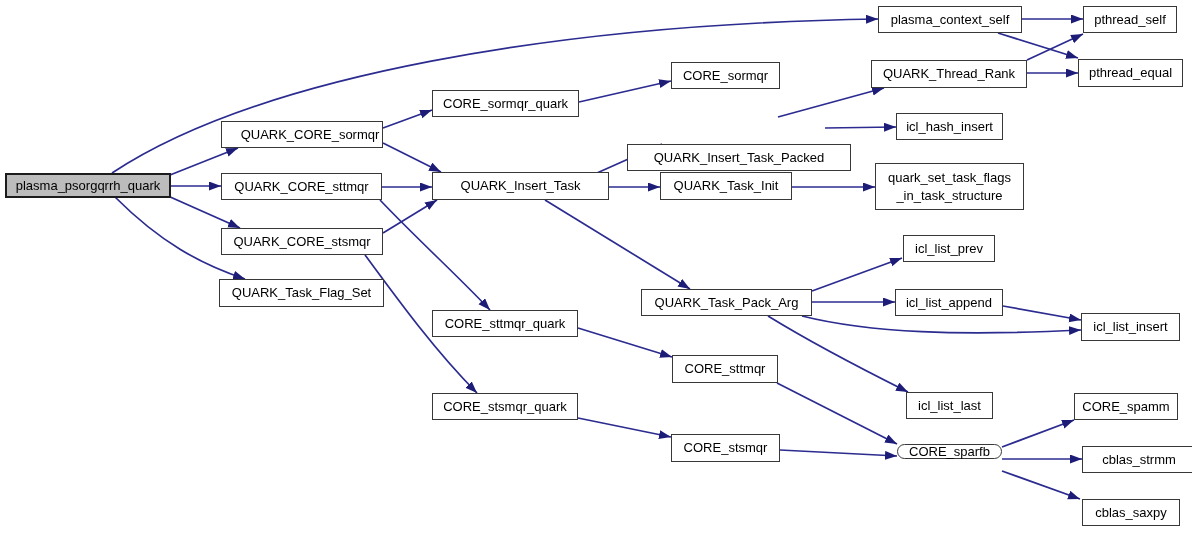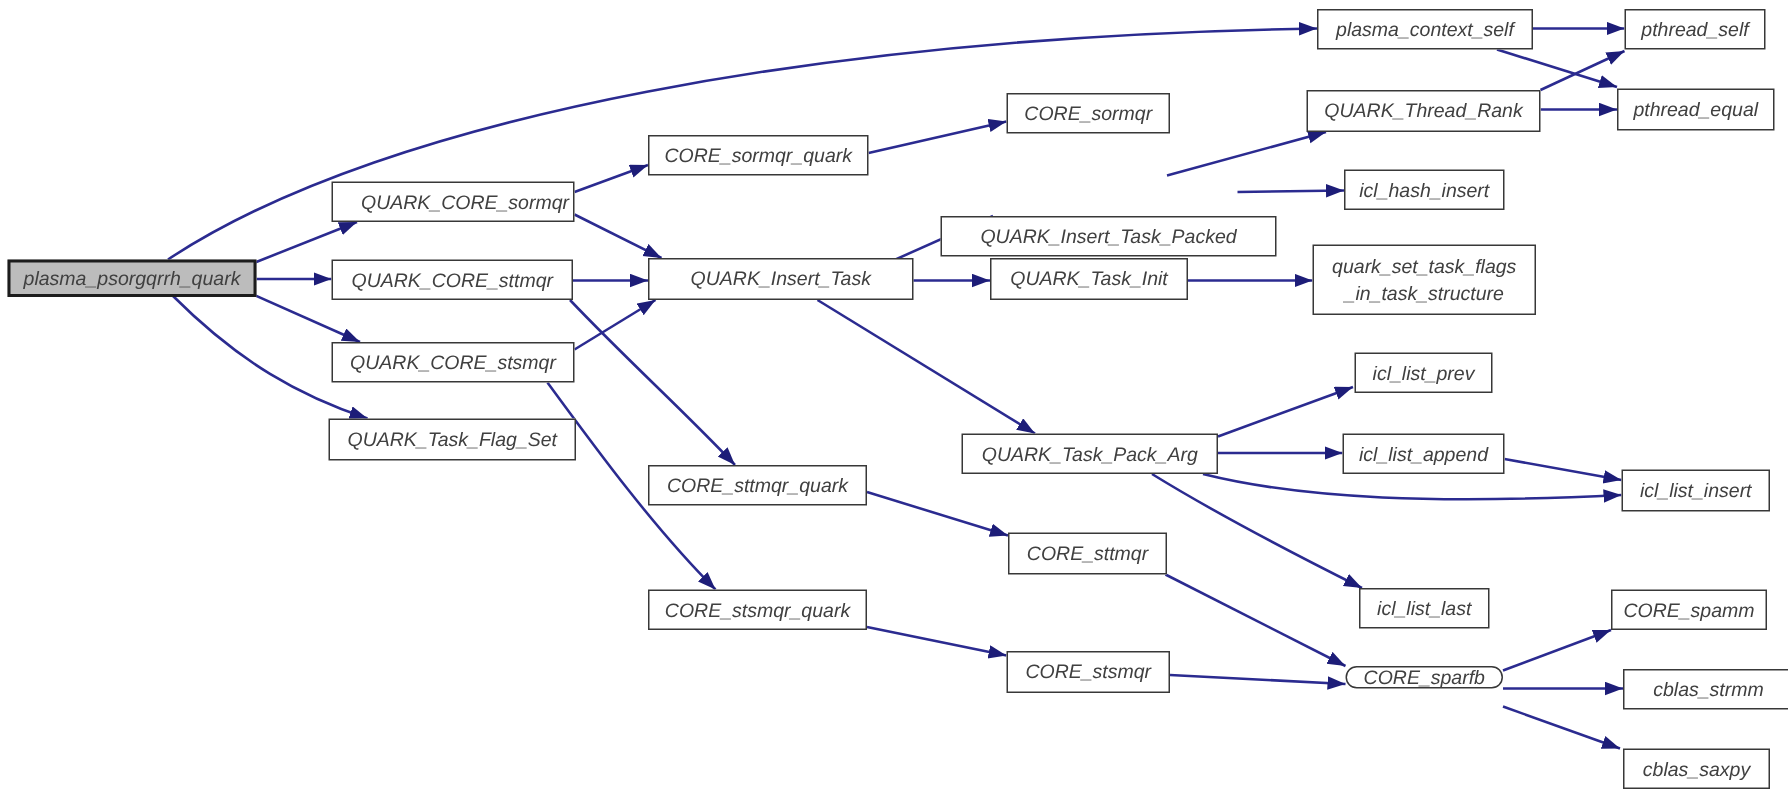--- a/index.html
+++ b/index.html
@@ -9,30 +9,29 @@
     background:#ffffff;
     font-family:"Liberation Sans", sans-serif;
     overflow:hidden;
   }
   #edge-layer{position:absolute;left:0;top:0;}
   .node{
     position:absolute;
     box-sizing:border-box;
     background:#ffffff;
     border:1.5px solid #383838;
-    color:#404040;
+    color:#000000;
     font-size:13px;
     line-height:1.35;
     display:flex;
     align-items:center;
     justify-content:center;
     text-align:center;
     white-space:pre-line;
     cursor:pointer;
-    font-style:italic;
   }
   .node.root{
     background:#bcbcbc;
     border:2px solid #1c1c1c;
     cursor:default;
   }
 </style>
 </head>
 <body>
 

